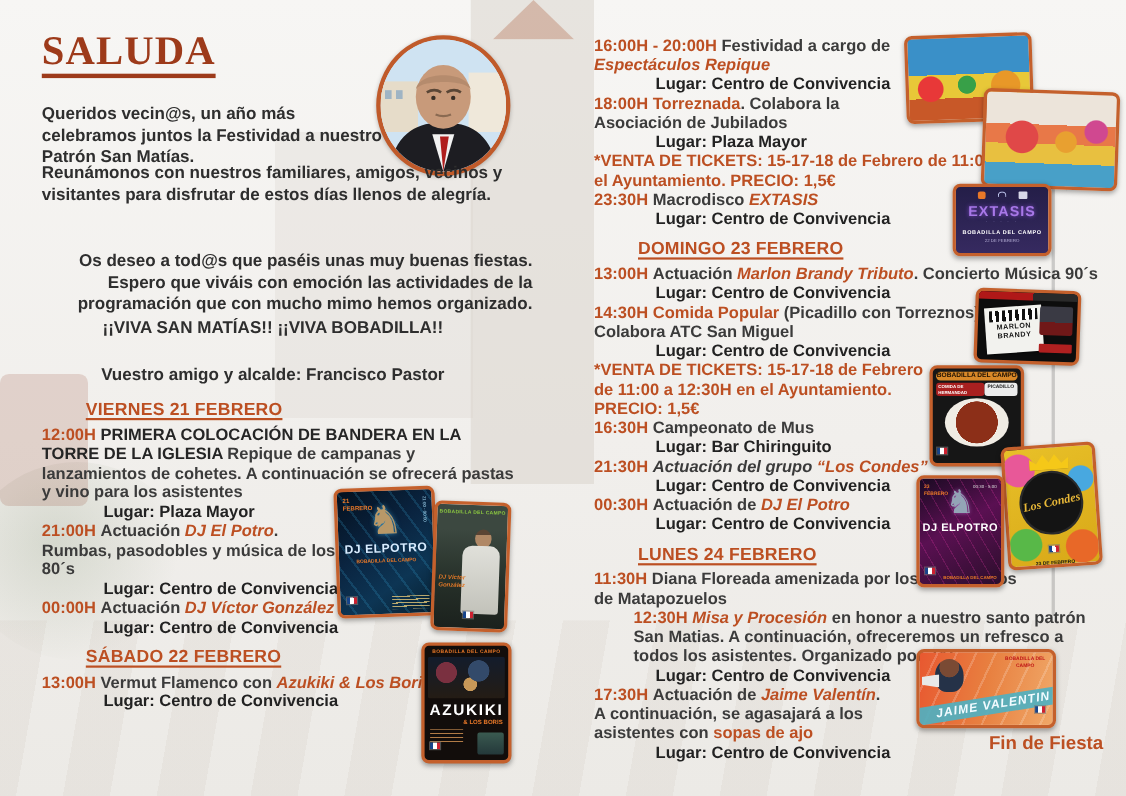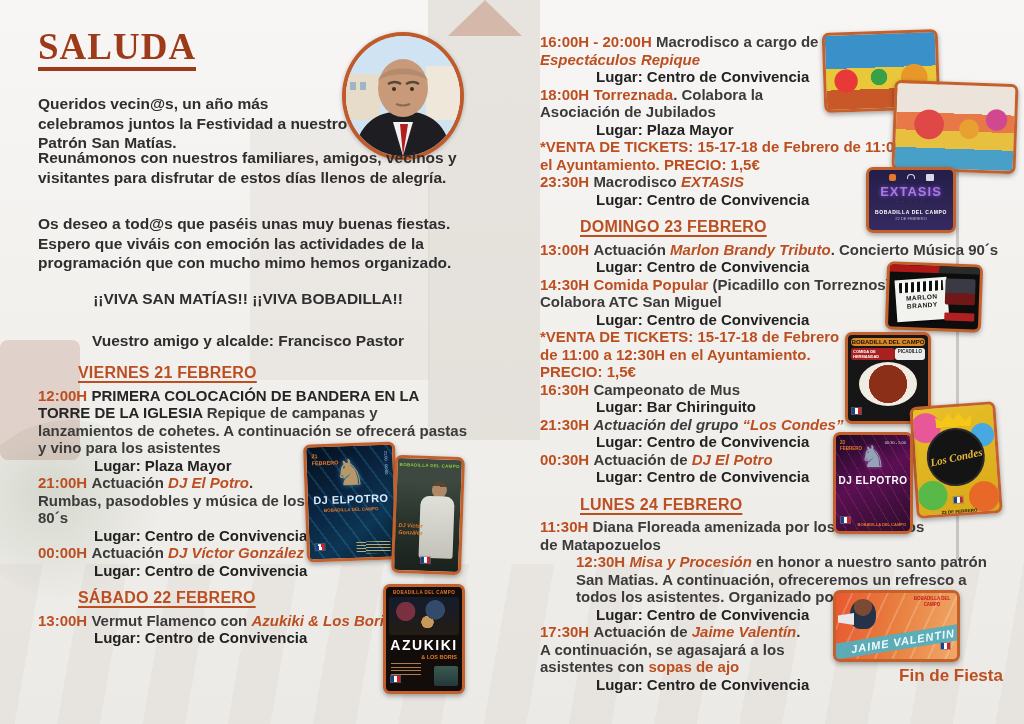--- a/index.html
+++ b/index.html
@@ -29,21 +29,21 @@
 
   
   .saluda-title{position:absolute;left:38px;top:28px;font-family:"Liberation Serif",serif;
         font-size:37px;font-weight:700;color:var(--title);letter-spacing:1px;
         border-bottom:4px solid var(--title);padding-bottom:2px;line-height:1;}
   .mayor{position:absolute;left:342px;top:32px;width:122px;height:128px;border-radius:50%;
         border:4px solid #c05a2a;overflow:hidden;background:#cfe3f2;box-shadow:0 1px 4px rgba(0,0,0,.25);}
   .saluda-p{position:absolute;left:38px;color:#2e2e2e;font-weight:700;font-size:15.5px;line-height:19.5px;}
   .sp1{top:94px;width:312px;}
   .sp2{top:148px;width:452px;}
-  .sp3{top:214px;width:446px;}
+  .sp3{top:228px;width:446px;text-align:right;}
   .sviva{top:289px;width:420px;text-align:center;}
   .ssig{top:331px;width:420px;text-align:center;}
 
   
   .col{position:absolute;font-size:15px;line-height:17.5px;}
   .col-left{left:38px;top:364px;width:436px;}
   .col-right{left:540px;top:33px;width:465px;}
   .section-header{color:var(--accent);font-weight:700;font-size:16px;margin:10px 0 5px;
         text-decoration:underline;text-decoration-thickness:2px;text-underline-offset:3px;letter-spacing:.2px;padding-left:40px;}
   .col .section-header:first-child{margin-top:0;}
@@ -240,21 +240,21 @@
       <div class="event-lugar">Lugar: Plaza Mayor</div>
       <div class="event-line" style="max-width: 280px;"><span class="seg t">21:00H </span><span class="seg p">Actuación </span><span class="seg oi">DJ El Potro</span><span class="seg p">. Rumbas, pasodobles y música de los 80´s</span></div>
       <div class="event-lugar">Lugar: Centro de Convivencia</div>
       <div class="event-line"><span class="seg t">00:00H </span><span class="seg p">Actuación </span><span class="seg oi">DJ Víctor González</span></div>
       <div class="event-lugar">Lugar: Centro de Convivencia</div>
       <div class="section-header">SÁBADO 22 FEBRERO</div>
       <div class="event-line"><span class="seg t">13:00H </span><span class="seg p">Vermut Flamenco con </span><span class="seg oi">Azukiki &amp; Los Boris</span></div>
       <div class="event-lugar">Lugar: Centro de Convivencia</div>
     </div>
   <div class="col col-right">
-      <div class="event-line" style="max-width: 300px;"><span class="seg t">16:00H - 20:00H </span><span class="seg p">Macrodisco a cargo de </span><span class="seg oi">Espectáculos Repique</span></div>
+      <div class="event-line" style="max-width: 300px;"><span class="seg t">16:00H - 20:00H </span><span class="seg p">Festividad a cargo de </span><span class="seg oi">Espectáculos Repique</span></div>
       <div class="event-lugar">Lugar: Centro de Convivencia</div>
       <div class="event-line" style="max-width: 250px;"><span class="seg t">18:00H </span><span class="seg o">Torreznada</span><span class="seg p">. Colabora la Asociación de Jubilados</span></div>
       <div class="event-lugar">Lugar: Plaza Mayor</div>
       <div class="event-line" style="max-width: 455px;"><span class="seg ob">*VENTA DE TICKETS: 15-17-18 de Febrero de 11:00 a 12:30H en el Ayuntamiento. PRECIO: 1,5€</span></div>
       <div class="event-line"><span class="seg t">23:30H </span><span class="seg p">Macrodisco </span><span class="seg oi">EXTASIS</span></div>
       <div class="event-lugar">Lugar: Centro de Convivencia</div>
       <div class="section-header">DOMINGO 23 FEBRERO</div>
       <div class="event-line"><span class="seg t">13:00H </span><span class="seg p">Actuación </span><span class="seg oi">Marlon Brandy Tributo</span><span class="seg p">. Concierto Música 90´s</span></div>
       <div class="event-lugar">Lugar: Centro de Convivencia</div>
       <div class="event-line" style="max-width: 360px;"><span class="seg t">14:30H </span><span class="seg o">Comida Popular</span><span class="seg p"> (Picadillo con Torreznos) Colabora ATC San Miguel</span></div>

